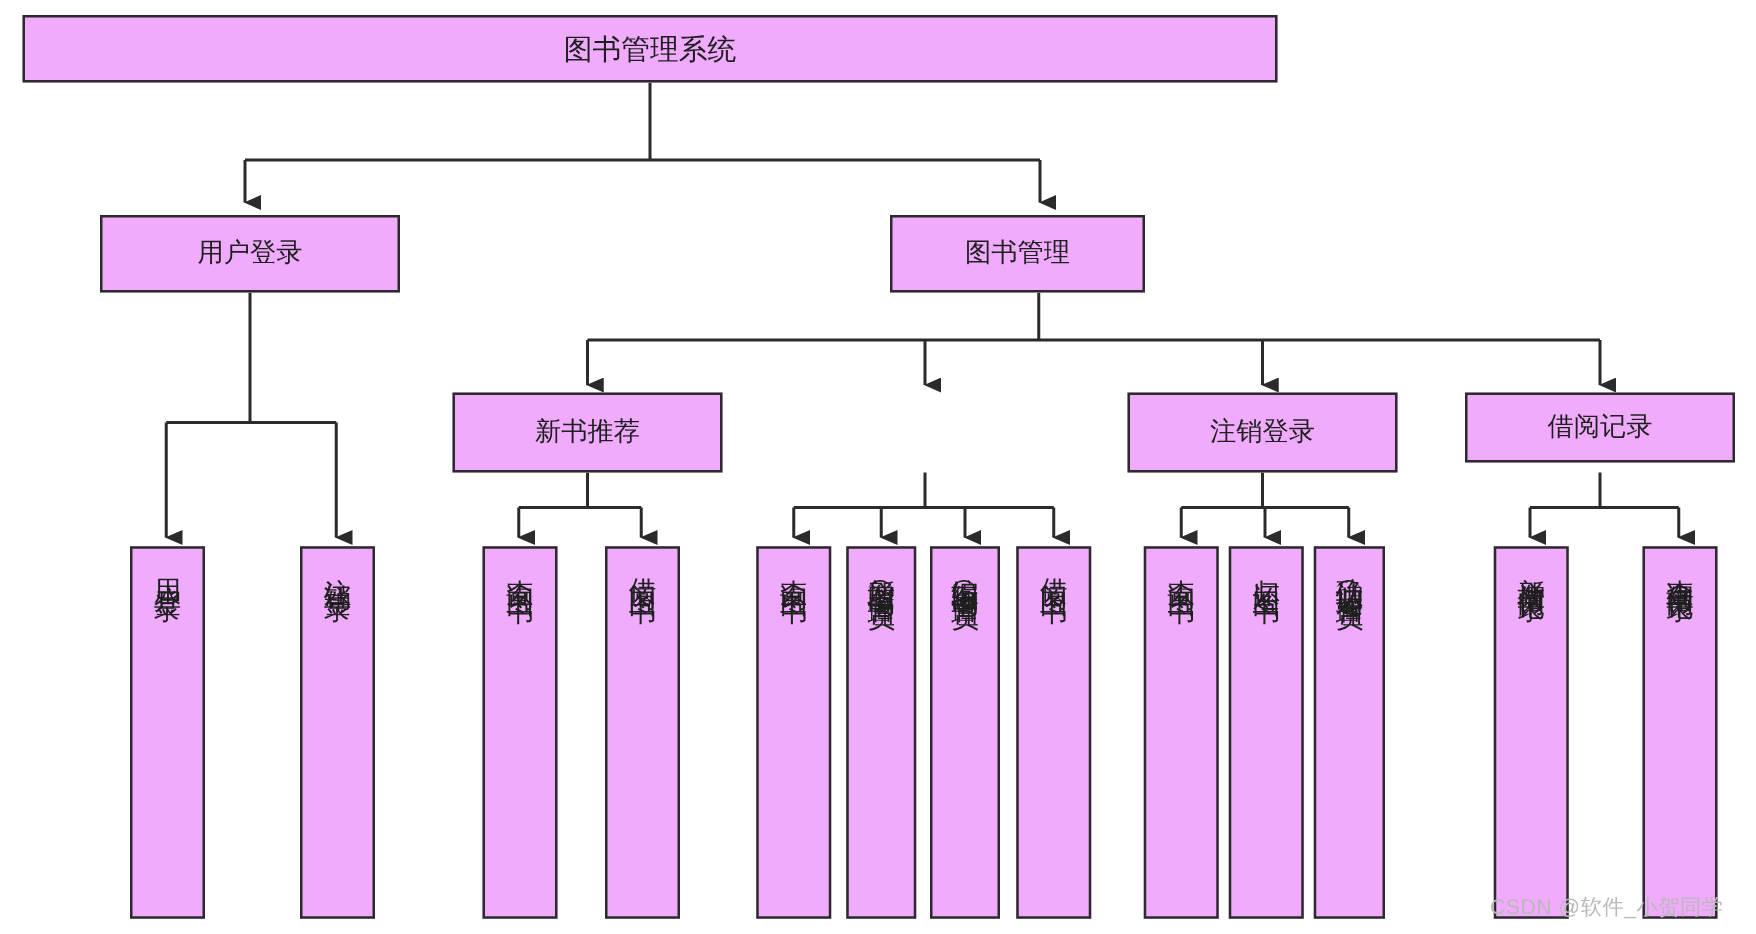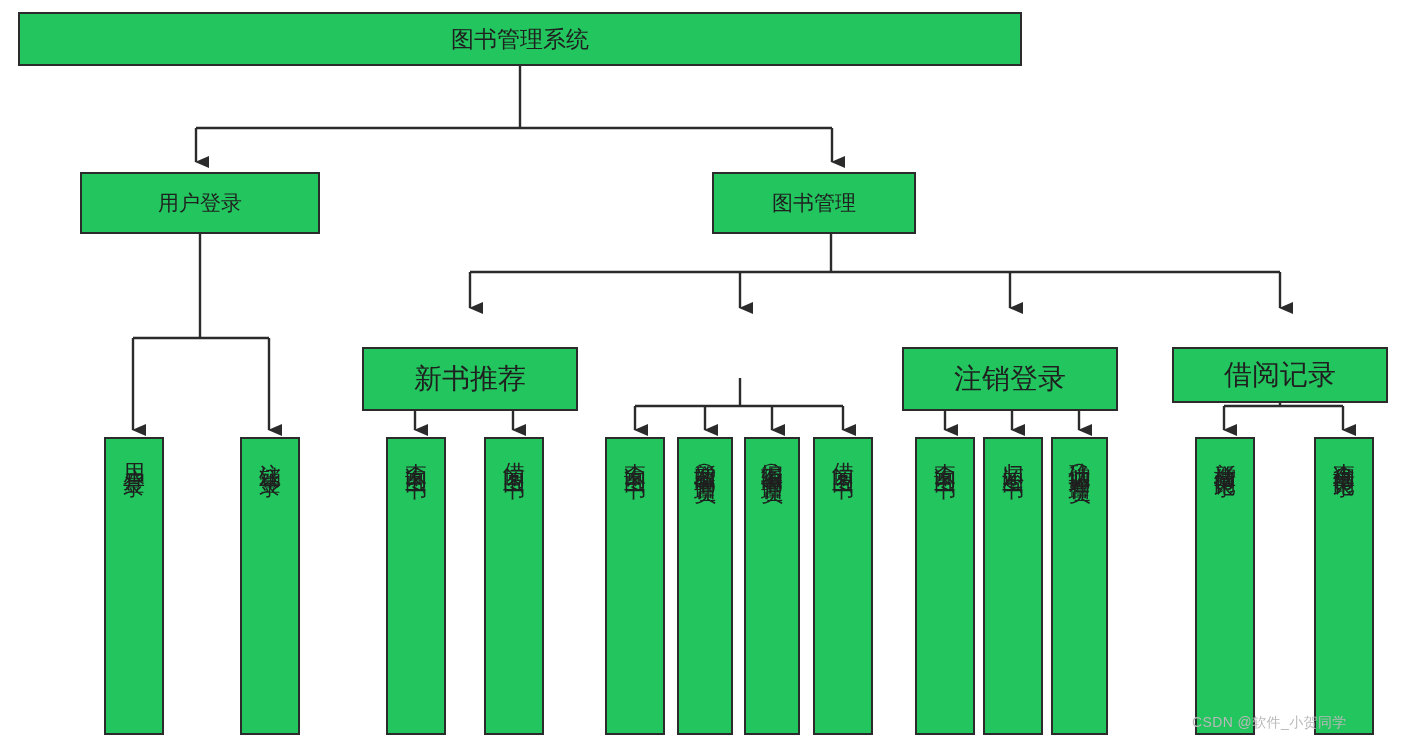--- a/index.html
+++ b/index.html
@@ -24,21 +24,21 @@
     left: 0;
     top: 0;
     width: 1405px;
     height: 747px;
     pointer-events: none;
   }
   .node {
     position: absolute;
     box-sizing: border-box;
     border: 2.2px solid #2b2b2b;
-    background: #22c55e;
+    background: #f0abfc;
     display: flex;
     align-items: center;
     justify-content: center;
     color: #1f1f1f;
     z-index: 2;
   }
   .node-label {
     display: block;
     text-align: center;
     line-height: 1.05;
@@ -47,43 +47,42 @@
   
   .level0 {
     font-size: 23px;
   }
   
   .level1 {
     font-size: 21px;
   }
   
   .level2 {
-    font-size: 28px;
-    margin-top: 33px;
+    font-size: 21px;
   }
   
   .leaf {
     align-items: flex-start;
     justify-content: center;
     padding-top: 6px;
   }
   .leaf .node-label {
     writing-mode: vertical-rl;
     text-orientation: upright;
     font-size: 22px;
     letter-spacing: 5px;
     line-height: 1;
     white-space: nowrap;
   }
   .leaf.tall .node-label {
     letter-spacing: 3px;
   }
   .watermark {
     position: absolute;
-    font-size: 14px;
+    font-size: 17px;
     color: #b9b9b9;
     white-space: nowrap;
     z-index: 5;
     letter-spacing: 0.4px;
   }
 </style>
 </head>
 <body>
 
 <div id="diagram-root">

